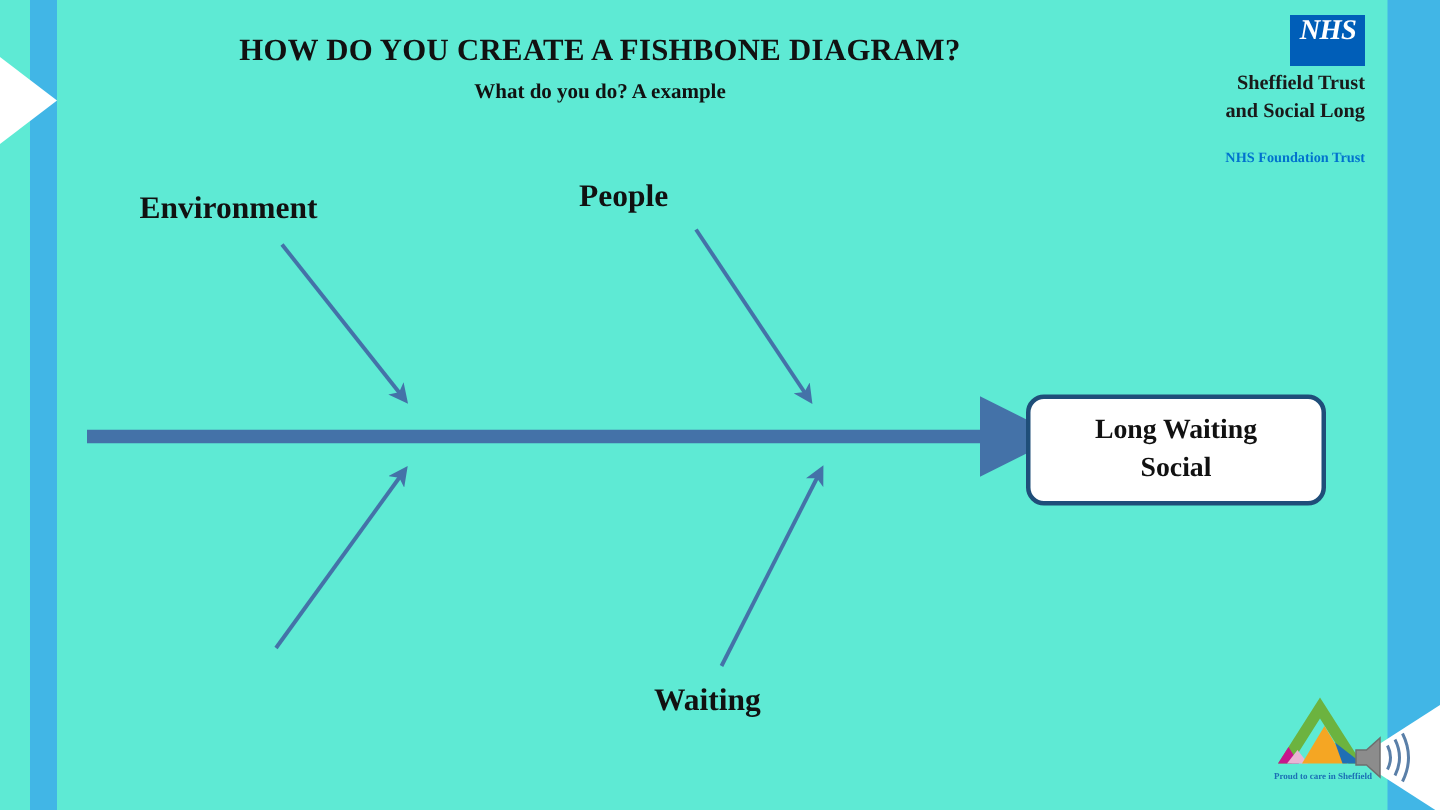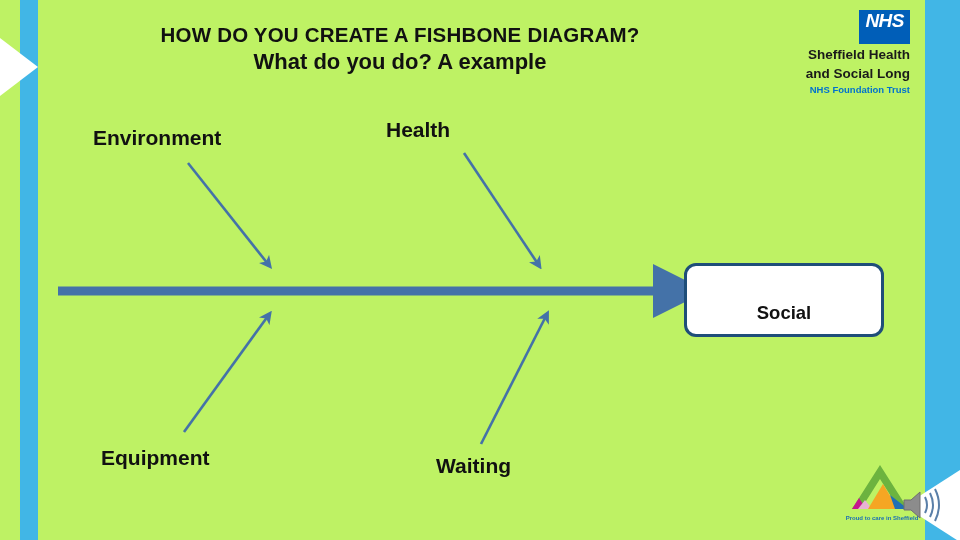--- a/index.html
+++ b/index.html
@@ -4,23 +4,23 @@
 <style>
   html, body {
     margin: 0;
     padding: 0;
     background: #ffffff;
   }
   #slide {
     position: relative;
     width: 960px;
     height: 540px;
-    background: #bef264;
+    background: #5eead4;
     overflow: hidden;
-    font-family: Liberation Sans, sans-serif;
+    font-family: Liberation Serif, serif;
   }
 
   
   .side-bar-left {
     position: absolute;
     left: 20px;
     top: 0;
     width: 18px;
     height: 540px;
     background: #41b6e6;
@@ -63,21 +63,21 @@
     text-align: center;
   }
   .title-line-1 {
     font-size: 20.5px;
     font-weight: bold;
     color: #111111;
     letter-spacing: 0.2px;
     line-height: 27px;
   }
   .title-line-2 {
-    font-size: 22px;
+    font-size: 14px;
     font-weight: bold;
     color: #111111;
     line-height: 27px;
   }
 
   
   .fishbone-svg {
     position: absolute;
     left: 0;
     top: 0;
@@ -142,21 +142,21 @@
     font-weight: bold;
     color: #1a1a1a;
     line-height: 16px;
     margin-top: 3px;
   }
   .nhs-foundation {
     font-size: 9.5px;
     font-weight: bold;
     color: #0072ce;
     line-height: 12px;
-    margin-top: 2px;
+    margin-top: 18px;
   }
 
   
   .care-logo {
     position: absolute;
     left: 842px;
     top: 462px;
     width: 76px;
     height: 62px;
   }
@@ -212,36 +212,35 @@
     <line x1="188" y1="163" x2="268" y2="264" stroke="#4472a8" stroke-width="2.6" marker-end="url(#boneHead)"></line>
 
     <line x1="464" y1="153" x2="538" y2="264" stroke="#4472a8" stroke-width="2.6" marker-end="url(#boneHead)"></line>
 
     <line x1="184" y1="432" x2="268" y2="316" stroke="#4472a8" stroke-width="2.6" marker-end="url(#boneHead)"></line>
 
     <line x1="481" y1="444" x2="546" y2="316" stroke="#4472a8" stroke-width="2.6" marker-end="url(#boneHead)"></line>
   </svg>
 
   <div class="bone-label label-environment">Environment</div>
-  <div class="bone-label label-process">Health</div>
-  <div class="bone-label label-equipment">Equipment</div>
+  <div class="bone-label label-process">People</div>
   <div class="bone-label label-people">Waiting</div>
 
   <div class="effect-box">
     <div class="effect-box-text">
-      <br>
+      <span>Long Waiting</span><br>
       <span>Social</span>
     </div>
   </div>
 
   <div class="nhs-logo">
     <div>
       <span class="nhs-badge">NHS</span>
     </div>
-    <div class="nhs-trust-name">Sheffield Health</div>
+    <div class="nhs-trust-name">Sheffield Trust</div>
     <div class="nhs-trust-name">and Social Long</div>
     <div class="nhs-foundation">NHS Foundation Trust</div>
   </div>
 
   <svg class="care-logo" viewBox="0 0 76 62">
     <path d="M38 3 L66 47 L57 47 L38 17 L19 47 L10 47 Z" fill="#6cb33f"></path>
     <path d="M24 47 L16 47 L10 47 L17 36 Z" fill="#c6168d"></path>
     <path d="M16 47 L24 47 L30 47 L23 38 Z" fill="#e8b4d4"></path>
     <path d="M41 22 L56 47 L26 47 Z" fill="#f5a623"></path>
     <path d="M48 33 L66 47 L53 47 Z" fill="#1f6fb5"></path>

